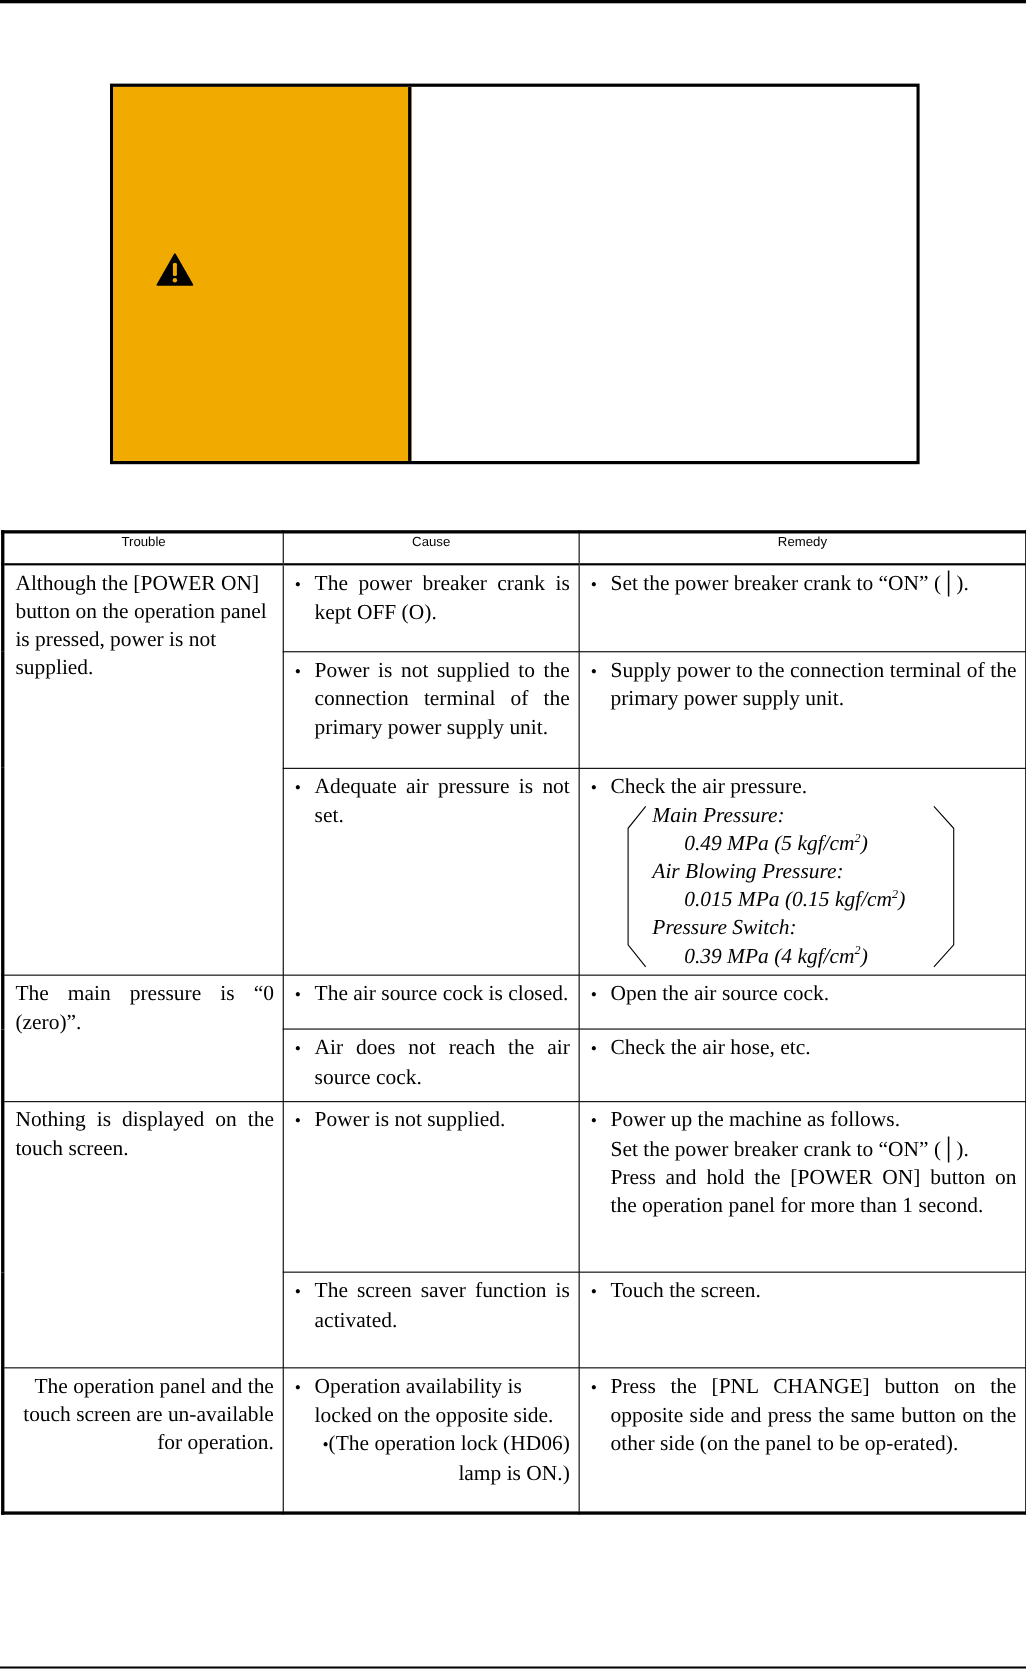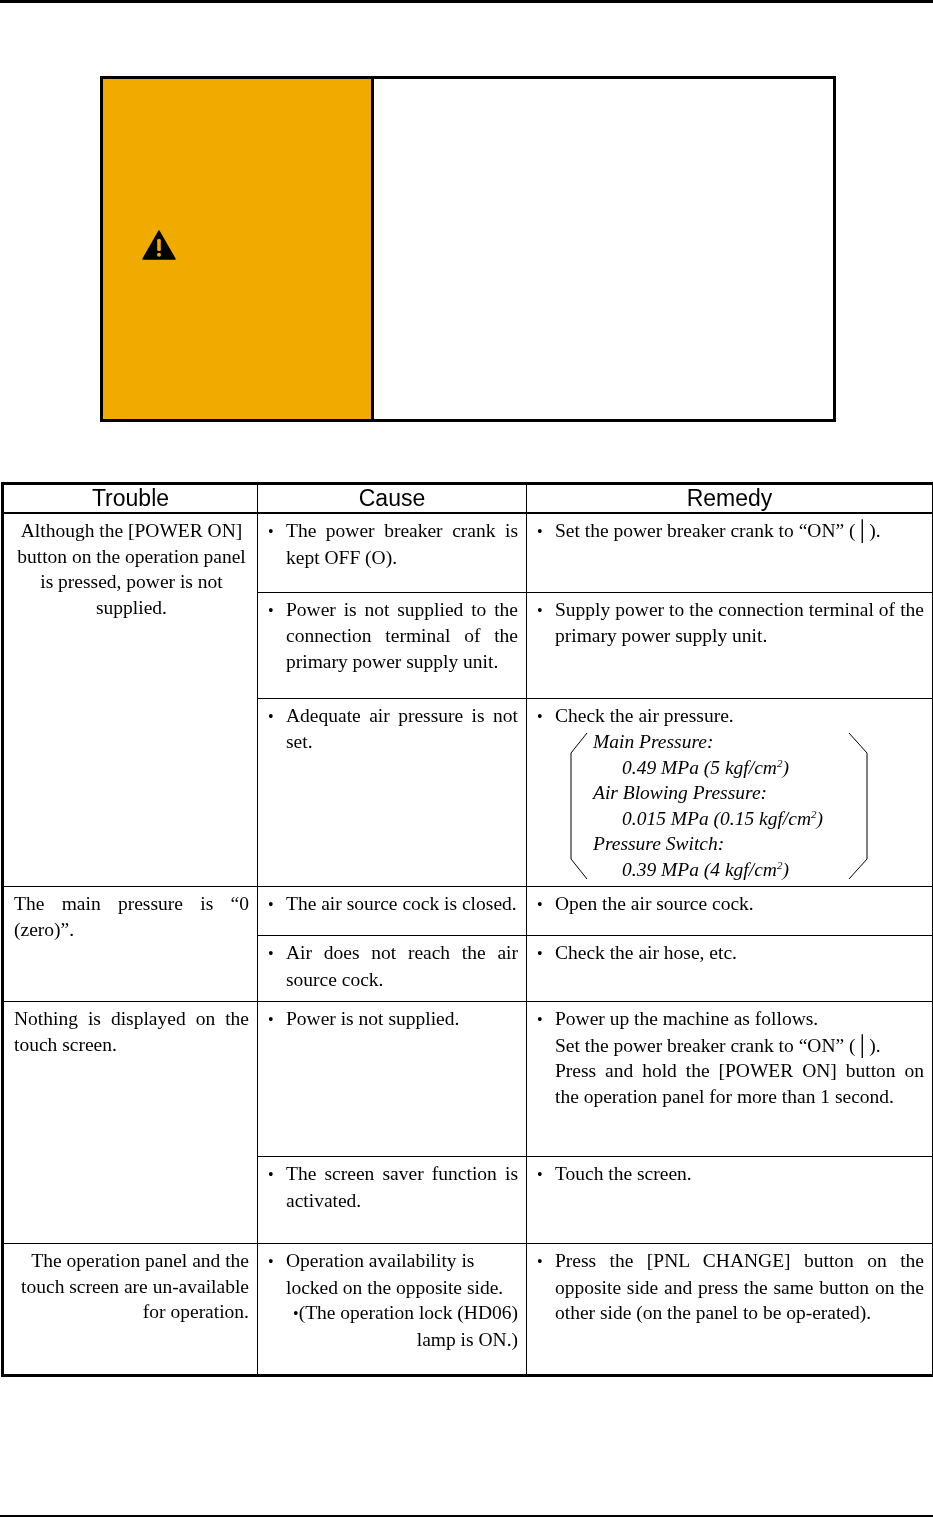--- a/index.html
+++ b/index.html
@@ -12,21 +12,21 @@
                  box-sizing: border-box; border: 3px solid #000; display: flex; }
   .warning-left { width: 268px; height: 100%; background: #f0aa00; border-right: 3px solid #000;
                   position: relative; }
   .warning-icon { position: absolute; left: 39px; top: 151px; width: 34px; height: 30px; }
   .warning-right { flex: 1; background: #fff; }
 
   table.trouble { position: absolute; left: 1px; top: 482px; width: 931px;
                   border-collapse: collapse; border: 3px solid #000; table-layout: fixed; }
   table.trouble th, table.trouble td { border: 1.5px solid #000; vertical-align: top; }
   table.trouble th { font-family: "Liberation Sans", sans-serif; font-weight: normal;
-                     font-size: 23px; height: 27px; padding: 0; text-align: center;
+                     font-size: 12px; height: 27px; padding: 0; text-align: center;
                      border-bottom: 2px solid #000; }
   table.trouble td { font-size: 19.5px; line-height: 25.5px; padding: 4px 8px 4px 10px;
                      text-align: justify; }
   .col1 { width: 255px; } .col2 { width: 269px; } .col3 { width: 407px; }
   .bul { display: block; padding-left: 18px; text-indent: -18px; }
   .bul::before { content: "\2022"; display: inline-block; width: 18px; text-indent: 0; font-size: 16px; }
   .cont { display: block; padding-left: 18px; }
   .pressure-block { position: relative; margin-left: 32px; padding-left: 24px; width: 262px; font-style: italic; }
   .pressure-block .label { display: block; }
   .pressure-block .val { display: block; padding-left: 29px; }
@@ -58,21 +58,21 @@
   <thead>
     <tr>
       <th>Trouble</th>
       <th>Cause</th>
       <th>Remedy</th>
     </tr>
   </thead>
   <tbody>
 
     <tr style="height:79px">
-      <td rowspan="3" style="text-align:center;line-height:25.5px">Although the [POWER ON] button on the operation panel is pressed, power is not supplied.</td>
+      <td rowspan="3" style="text-align:left;line-height:25.5px">Although the [POWER ON] button on the operation panel is pressed, power is not supplied.</td>
       <td>
           <span class="bul">The power breaker crank is kept OFF (O).</span>
         </td>
       <td>
           <span class="bul">Set the power breaker crank to “ON” (│).</span>
         </td>
     </tr>
     <tr style="height:106px">
       <td>
           <span class="bul">Power is not supplied to the connection terminal of the primary power supply unit.</span>

